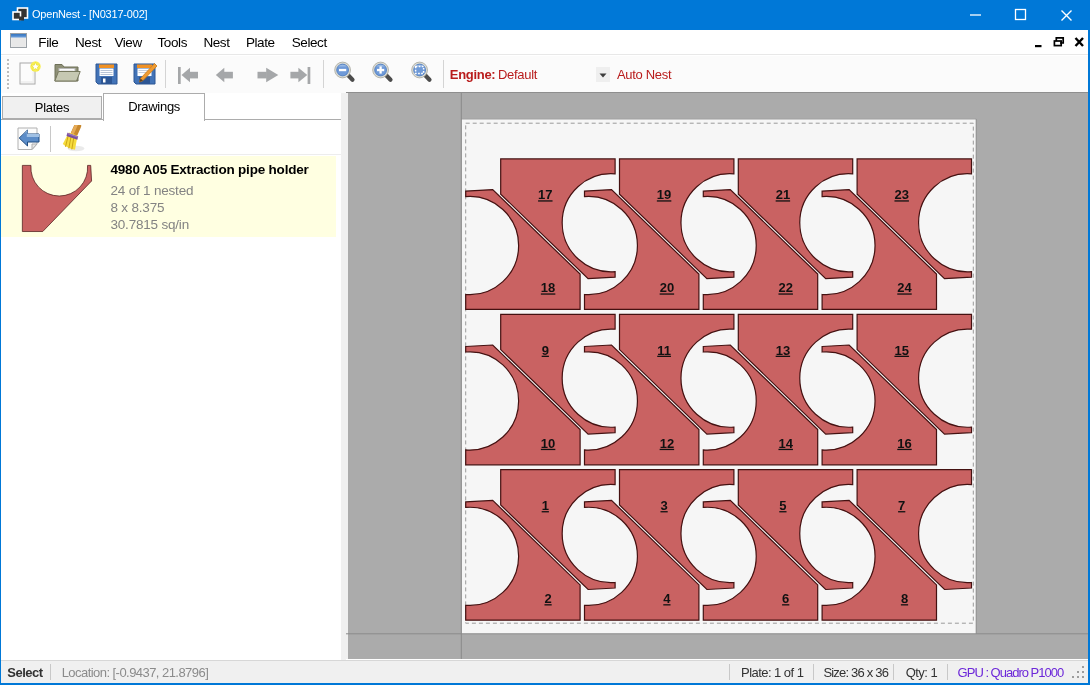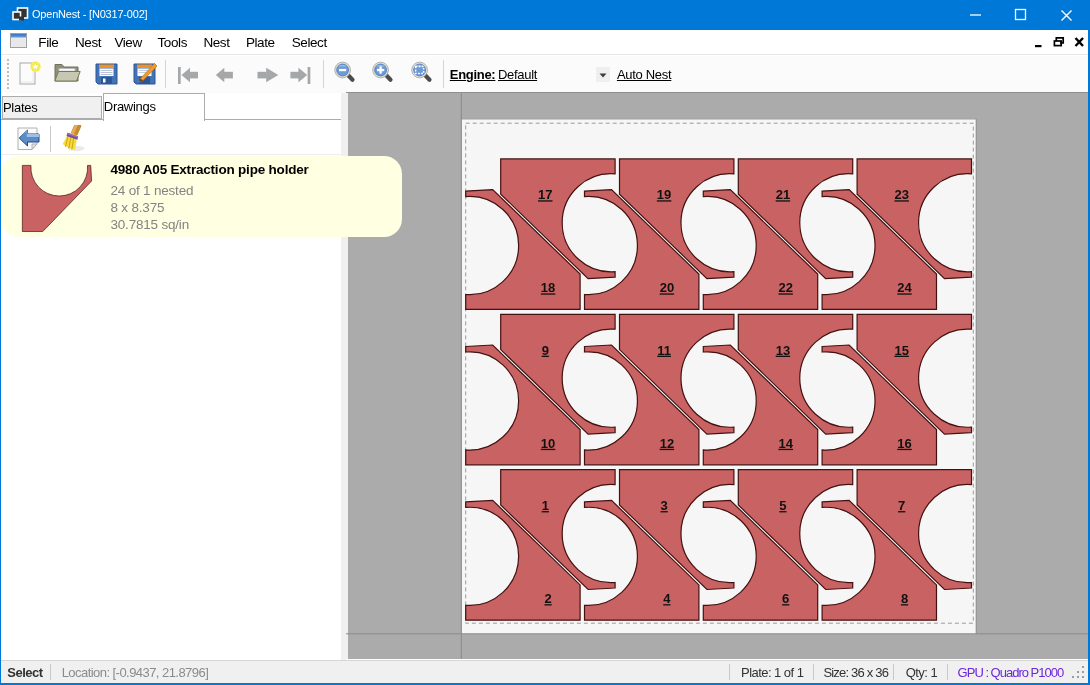--- a/index.html
+++ b/index.html
@@ -9,31 +9,31 @@
 
 #titlebar { left:0; top:0; width:1090px; height:30px; background:#0078d7; }
 #title-text { left:32px; top:8px; color:#fff; font-size:11px; letter-spacing:-0.2px; }
 
 #menubar { left:0; top:30px; width:1090px; height:25px; background:#fff; border-bottom:1px solid #e8e8e8; }
 .mi { position:absolute; top:34.5px; font-size:13.5px; letter-spacing:-0.4px; color:#000; }
 
 #toolbar { left:0; top:56px; width:1090px; height:37px; background:#fbfbfb; }
 .tsep { position:absolute; top:60px; width:1px; height:28px; background:#d4d4d4; }
 .ticon { position:absolute; top:6px; }
-.tlabel { position:absolute; top:67px; font-size:13px; letter-spacing:-0.3px; color:#000000;text-decoration:underline; }
+.tlabel { position:absolute; top:67px; font-size:13px; letter-spacing:-0.3px; color:#b91c1c; }
 
 #lpanel { left:0; top:93px; width:346px; height:567px; background:#fff; }
 #lpanel .split { position:absolute; right:0; top:0; width:5px; height:567px; background:#f0f0f0; }
-.tab { position:absolute; font-size:13px; letter-spacing:-0.3px; }
+.tab { position:absolute; font-size:13px; letter-spacing:-0.3px; text-align:center; }
 #tab-plates { left:2px; top:2.8px; width:100px; height:23.7px; background:#f0f0f0; border:1px solid #acacac; line-height:22px; }
 #tab-drawings { left:102.8px; top:-0.4px; width:102.7px; height:27.9px; background:#fff; border:1px solid #acacac; border-bottom:none; line-height:26px; }
 #tabline { position:absolute; left:0; top:26.4px; width:341px; height:1px; background:#acacac; }
 #tabline2 { position:absolute; left:103.8px; top:26.4px; width:100.7px; height:1px; background:#fff; }
 .psep { position:absolute; left:49.5px; top:33px; width:1px; height:26px; background:#c8c8c8; }
-#yitem { position:absolute; left:1px; top:62.6px; width:401px; height:81.6px; background:#ffffe1;border-radius:18px; }
+#yitem { position:absolute; left:1px; top:62.6px; width:335px; height:81.6px; background:#ffffe1; }
 #yitem .t1 { position:absolute; left:109.5px; top:6px; font-size:13.5px; font-weight:bold; letter-spacing:-0.2px; color:#000; }
 #yitem .t2 { position:absolute; left:109.5px; font-size:13.5px; letter-spacing:-0.2px; color:#838383; }
 
 #canvas { left:346px; top:92px; width:744px; height:567px; background:#ababab; border-top:1px solid #8e8e8e; }
 
 #status { left:0; top:660px; width:1090px; height:23px; background:#f0f0f0; border-top:1px solid #d7d7d7; font-size:13px; color:#323232; }
 .ssep { position:absolute; top:3px; width:1px; height:16px; background:#c8c8c8; }
 .st { position:absolute; top:4px; letter-spacing:-0.55px; white-space:nowrap; }
 
 .bord { background:#0078d7; }

